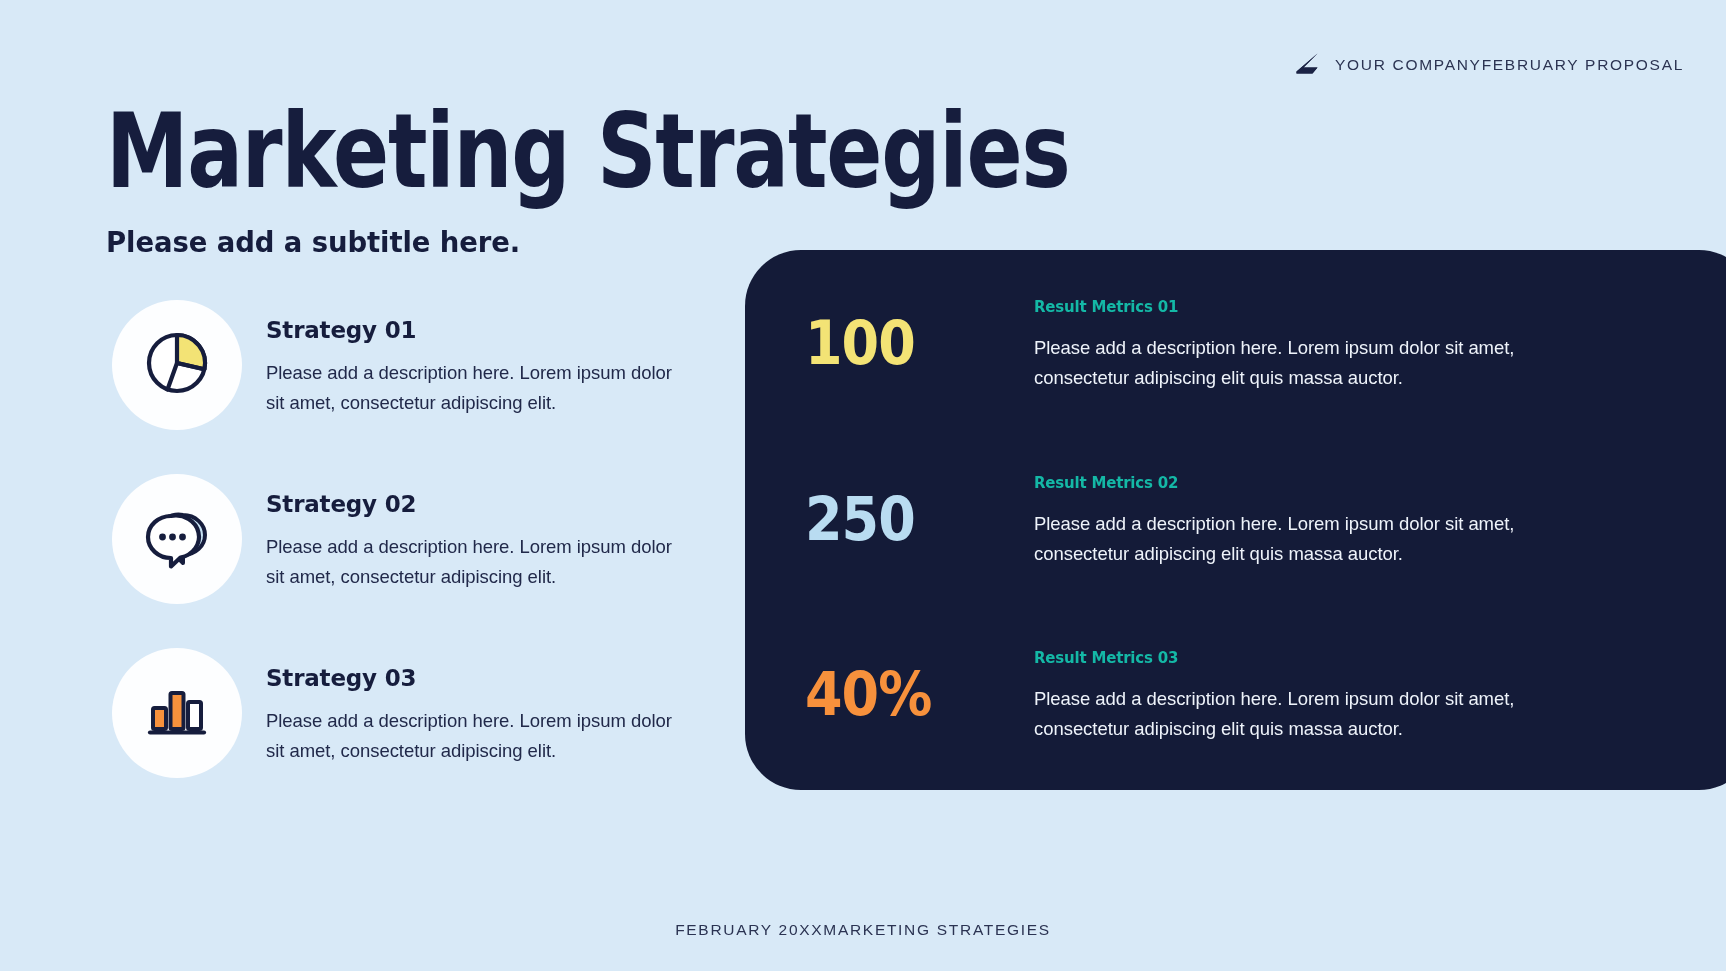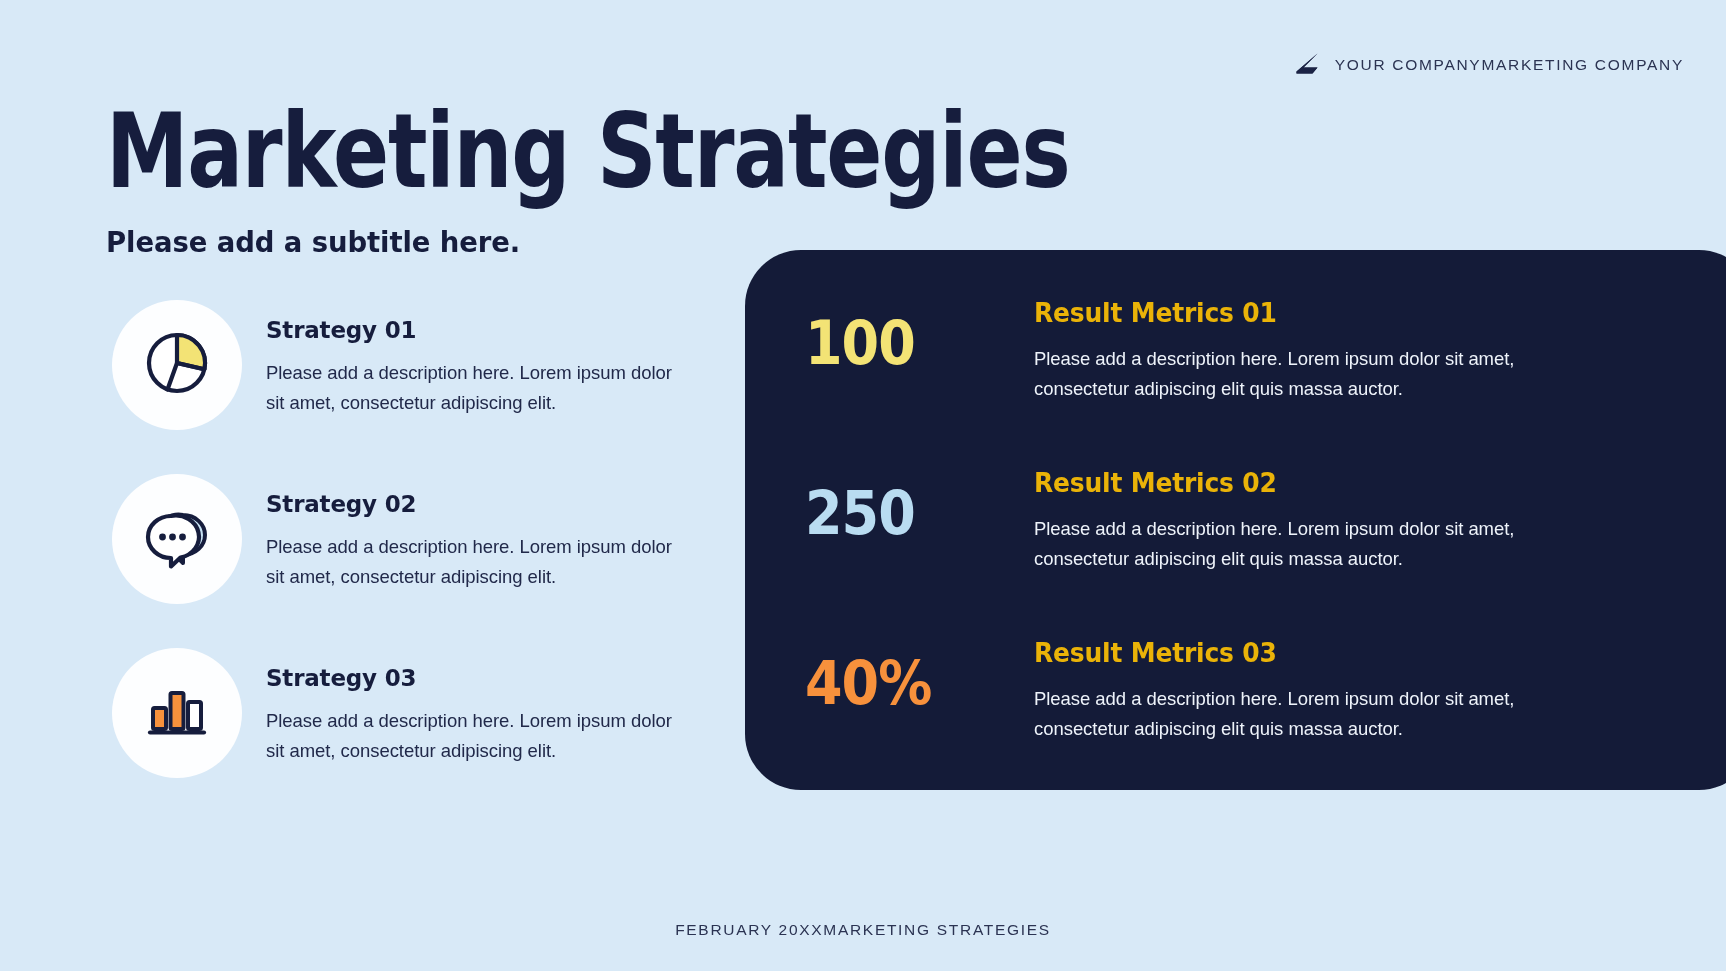--- a/index.html
+++ b/index.html
@@ -105,22 +105,22 @@
     font-size:54px;
     font-weight:bold;
     letter-spacing:-1px;
     line-height:1;
     padding-top:16px;
     transform:scaleY(1.12); transform-origin:left top;
   }
   .metric-body { flex:1 1 auto; padding-top:2px; }
   .metric-title {
     font-family:"DejaVu Sans", sans-serif;
-    font-size:25px; font-weight:bold;
-    color:#eab308; letter-spacing:-0.2px;
+    font-size:15px; font-weight:bold;
+    color:#14b8a6; letter-spacing:-0.2px;
     transform:scaleY(1.03); transform-origin:left top;
   }
   .metric-desc {
     margin-top:17px;
     font-size:18.5px;
     line-height:1.62;
     color:#eef3fa;
     max-width:490px;
     letter-spacing:-0.05px;
   }
@@ -137,21 +137,21 @@
 <div class="header">
   <div class="brand">
     <span>
       <svg class="brand-mark" viewBox="0 0 30 30" aria-hidden="true">
         <path d="M25.5 3.5 L11.5 17.5 L25.5 17.5 L20.5 23.5 L4.5 23.5 L4.5 21.5 Z" fill="#161d3d"></path>
         <path d="M25.5 3.5 L4.5 21.5 L4.5 23.5 L20.5 23.5 L25.5 17.5 L11.5 17.5 Z" fill="#1b2345"></path>
       </svg>
     </span>
     <span class="brand-name">YOUR COMPANY</span>
   </div>
-  <div class="header-right">MARKETING COMPANY</div>
+  <div class="header-right">FEBRUARY PROPOSAL</div>
 </div>
 
 <div class="title-block">
   <h1 class="page-title">Marketing Strategies</h1>
   <div class="page-subtitle">Please add a subtitle here.</div>
 </div>
 
 <div class="strategies">
 
   <div class="strategy">

